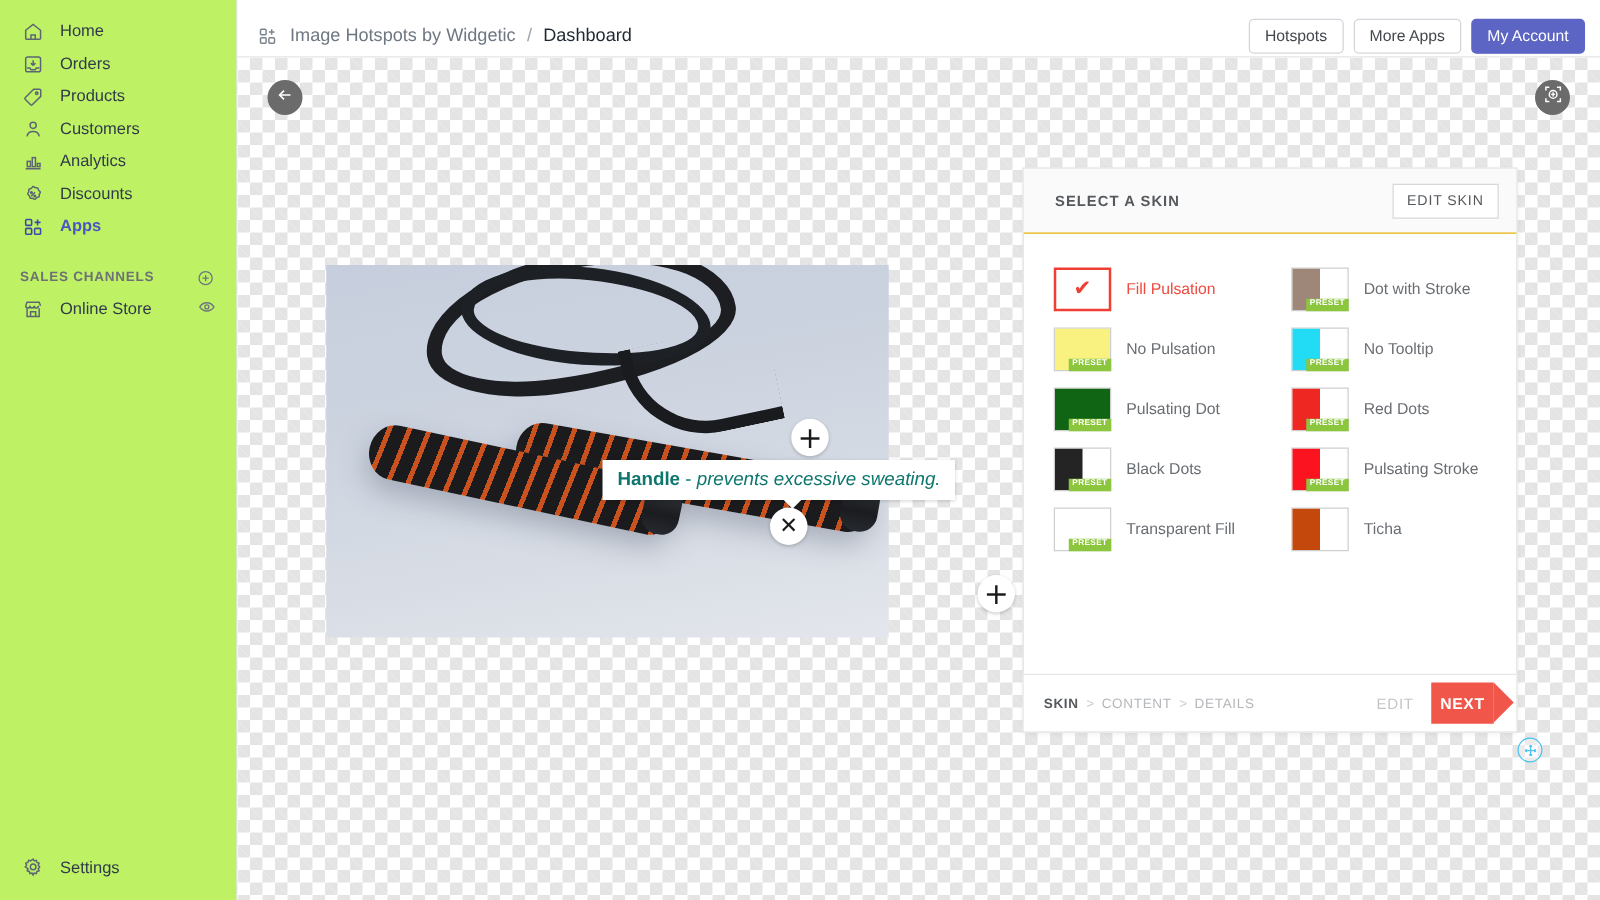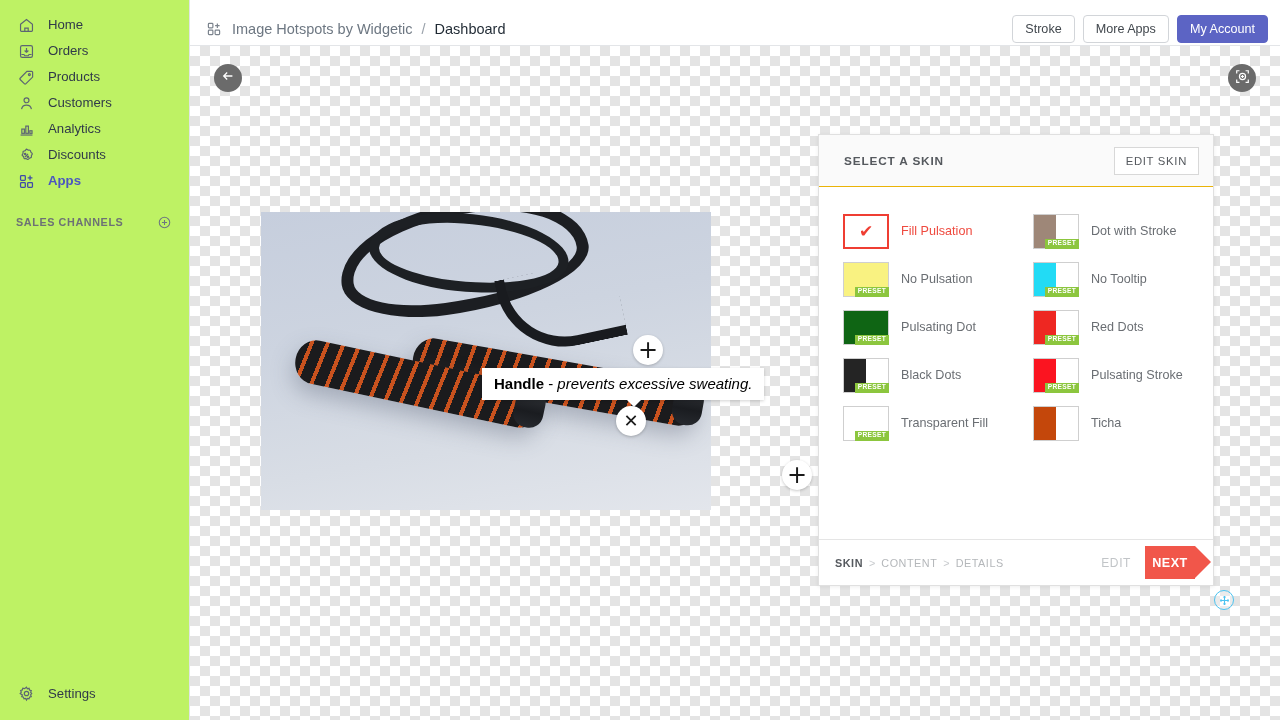--- a/index.html
+++ b/index.html
@@ -179,21 +179,21 @@
     box-shadow: 0 1px 3px rgba(0,0,0,.22);
   }
   .hotspot .glyph { font-size: 24px; line-height: 1; color: #1a1a1a; font-weight: 400; font-family: "DejaVu Sans", sans-serif;}
   .hotspot.close .glyph { font-size: 18px; font-weight: 700; }
 
   .tooltip {
     position: absolute;
     background: #ffffff;
     padding: 7px 12px 8px 12px;
     font-size: 15px;
-    color: #000000;
+    color: #0f766e;
     white-space: nowrap;
     box-shadow: 0 1px 3px rgba(0,0,0,.18);
   }
   .tooltip b { font-weight: 700; }
   .tooltip i { font-style: italic; }
   .tooltip::after {
     content:""; position: absolute;
     left: 144px; bottom: -7px;
     width: 0; height: 0;
     border-left: 8px solid transparent;
@@ -405,20 +405,37 @@
     <div class="section-head">
       <span class="title">SALES CHANNELS</span>
       <span class="act">
         <svg width="15" height="15" viewBox="0 0 20 20" fill="none" stroke="#6d7680" stroke-width="1.4">
           <circle cx="10" cy="10" r="7"></circle>
           <path d="M10 6.6v6.8M6.6 10h6.8"></path>
         </svg>
       </span>
     </div>
 
+    <div class="nav-item">
+      <span class="ico">
+        <svg width="17" height="17" viewBox="0 0 20 20" fill="none" stroke="#5c6573" stroke-width="1.4">
+          <path d="M3 6.6 4.3 3.3h11.4L17 6.6"></path>
+          <path d="M3 6.6c0 1.2.9 2 2 2s2-.8 2-2c0 1.2.9 2 2 2s2-.8 2-2c0 1.2.9 2 2 2s2-.8 2-2"></path>
+          <path d="M4.3 8.9V16.7h11.4V8.9"></path>
+          <path d="M7.6 16.7v-4.4h4.8v4.4"></path>
+        </svg>
+      </span>
+      <span class="lbl" style="flex:1">Online Store</span>
+      <span class="act">
+        <svg width="15" height="15" viewBox="0 0 20 20" fill="none" stroke="#6d7680" stroke-width="1.4">
+          <path d="M2.4 10S5.3 5.6 10 5.6 17.6 10 17.6 10 14.7 14.4 10 14.4 2.4 10 2.4 10z"></path>
+          <circle cx="10" cy="10" r="2.1"></circle>
+        </svg>
+      </span>
+    </div>
 
     <div class="settings-row">
       <span class="ico">
         <svg width="17" height="17" viewBox="0 0 20 20" fill="none" stroke="#5c6573" stroke-width="1.4">
           <circle cx="10" cy="10" r="2.6"></circle>
           <path d="M10 2.6h0l1 1.8 2-.5.6 2 2 .7-.8 1.9 1.3 1.6-1.3 1.6.8 1.9-2 .7-.6 2-2-.5-1 1.8-1-1.8-2 .5-.6-2-2-.7.8-1.9L2.6 10l1.3-1.6-.8-1.9 2-.7.6-2 2 .5z"></path>
         </svg>
       </span>
       <span class="lbl">Settings</span>
     </div>
@@ -432,21 +449,21 @@
           <rect x="3" y="3" width="5.6" height="5.6" rx="1"></rect>
           <rect x="3" y="11.4" width="5.6" height="5.6" rx="1"></rect>
           <rect x="11.4" y="11.4" width="5.6" height="5.6" rx="1"></rect>
           <path d="M14.2 3v5.6M11.4 5.8H17"></path>
         </svg>
       </span>
       <span class="crumb-app">Image Hotspots by Widgetic</span>
       <span class="crumb-sep">/</span>
       <span class="crumb-page">Dashboard</span>
       <span class="topbar-spacer"></span>
-      <button class="tb-btn">Stroke</button>
+      <button class="tb-btn">Hotspots</button>
       <button class="tb-btn">More Apps</button>
       <button class="tb-btn primary">My Account</button>
     </div>
 
     <div class="canvas">
 
       <div class="round-btn" id="backBtn">
         <span>
           <svg width="16" height="16" viewBox="0 0 20 20" fill="none" stroke="#ffffff" stroke-width="1.6">
             <path d="M15.5 10H5M9 5.6 4.6 10 9 14.4"></path>

